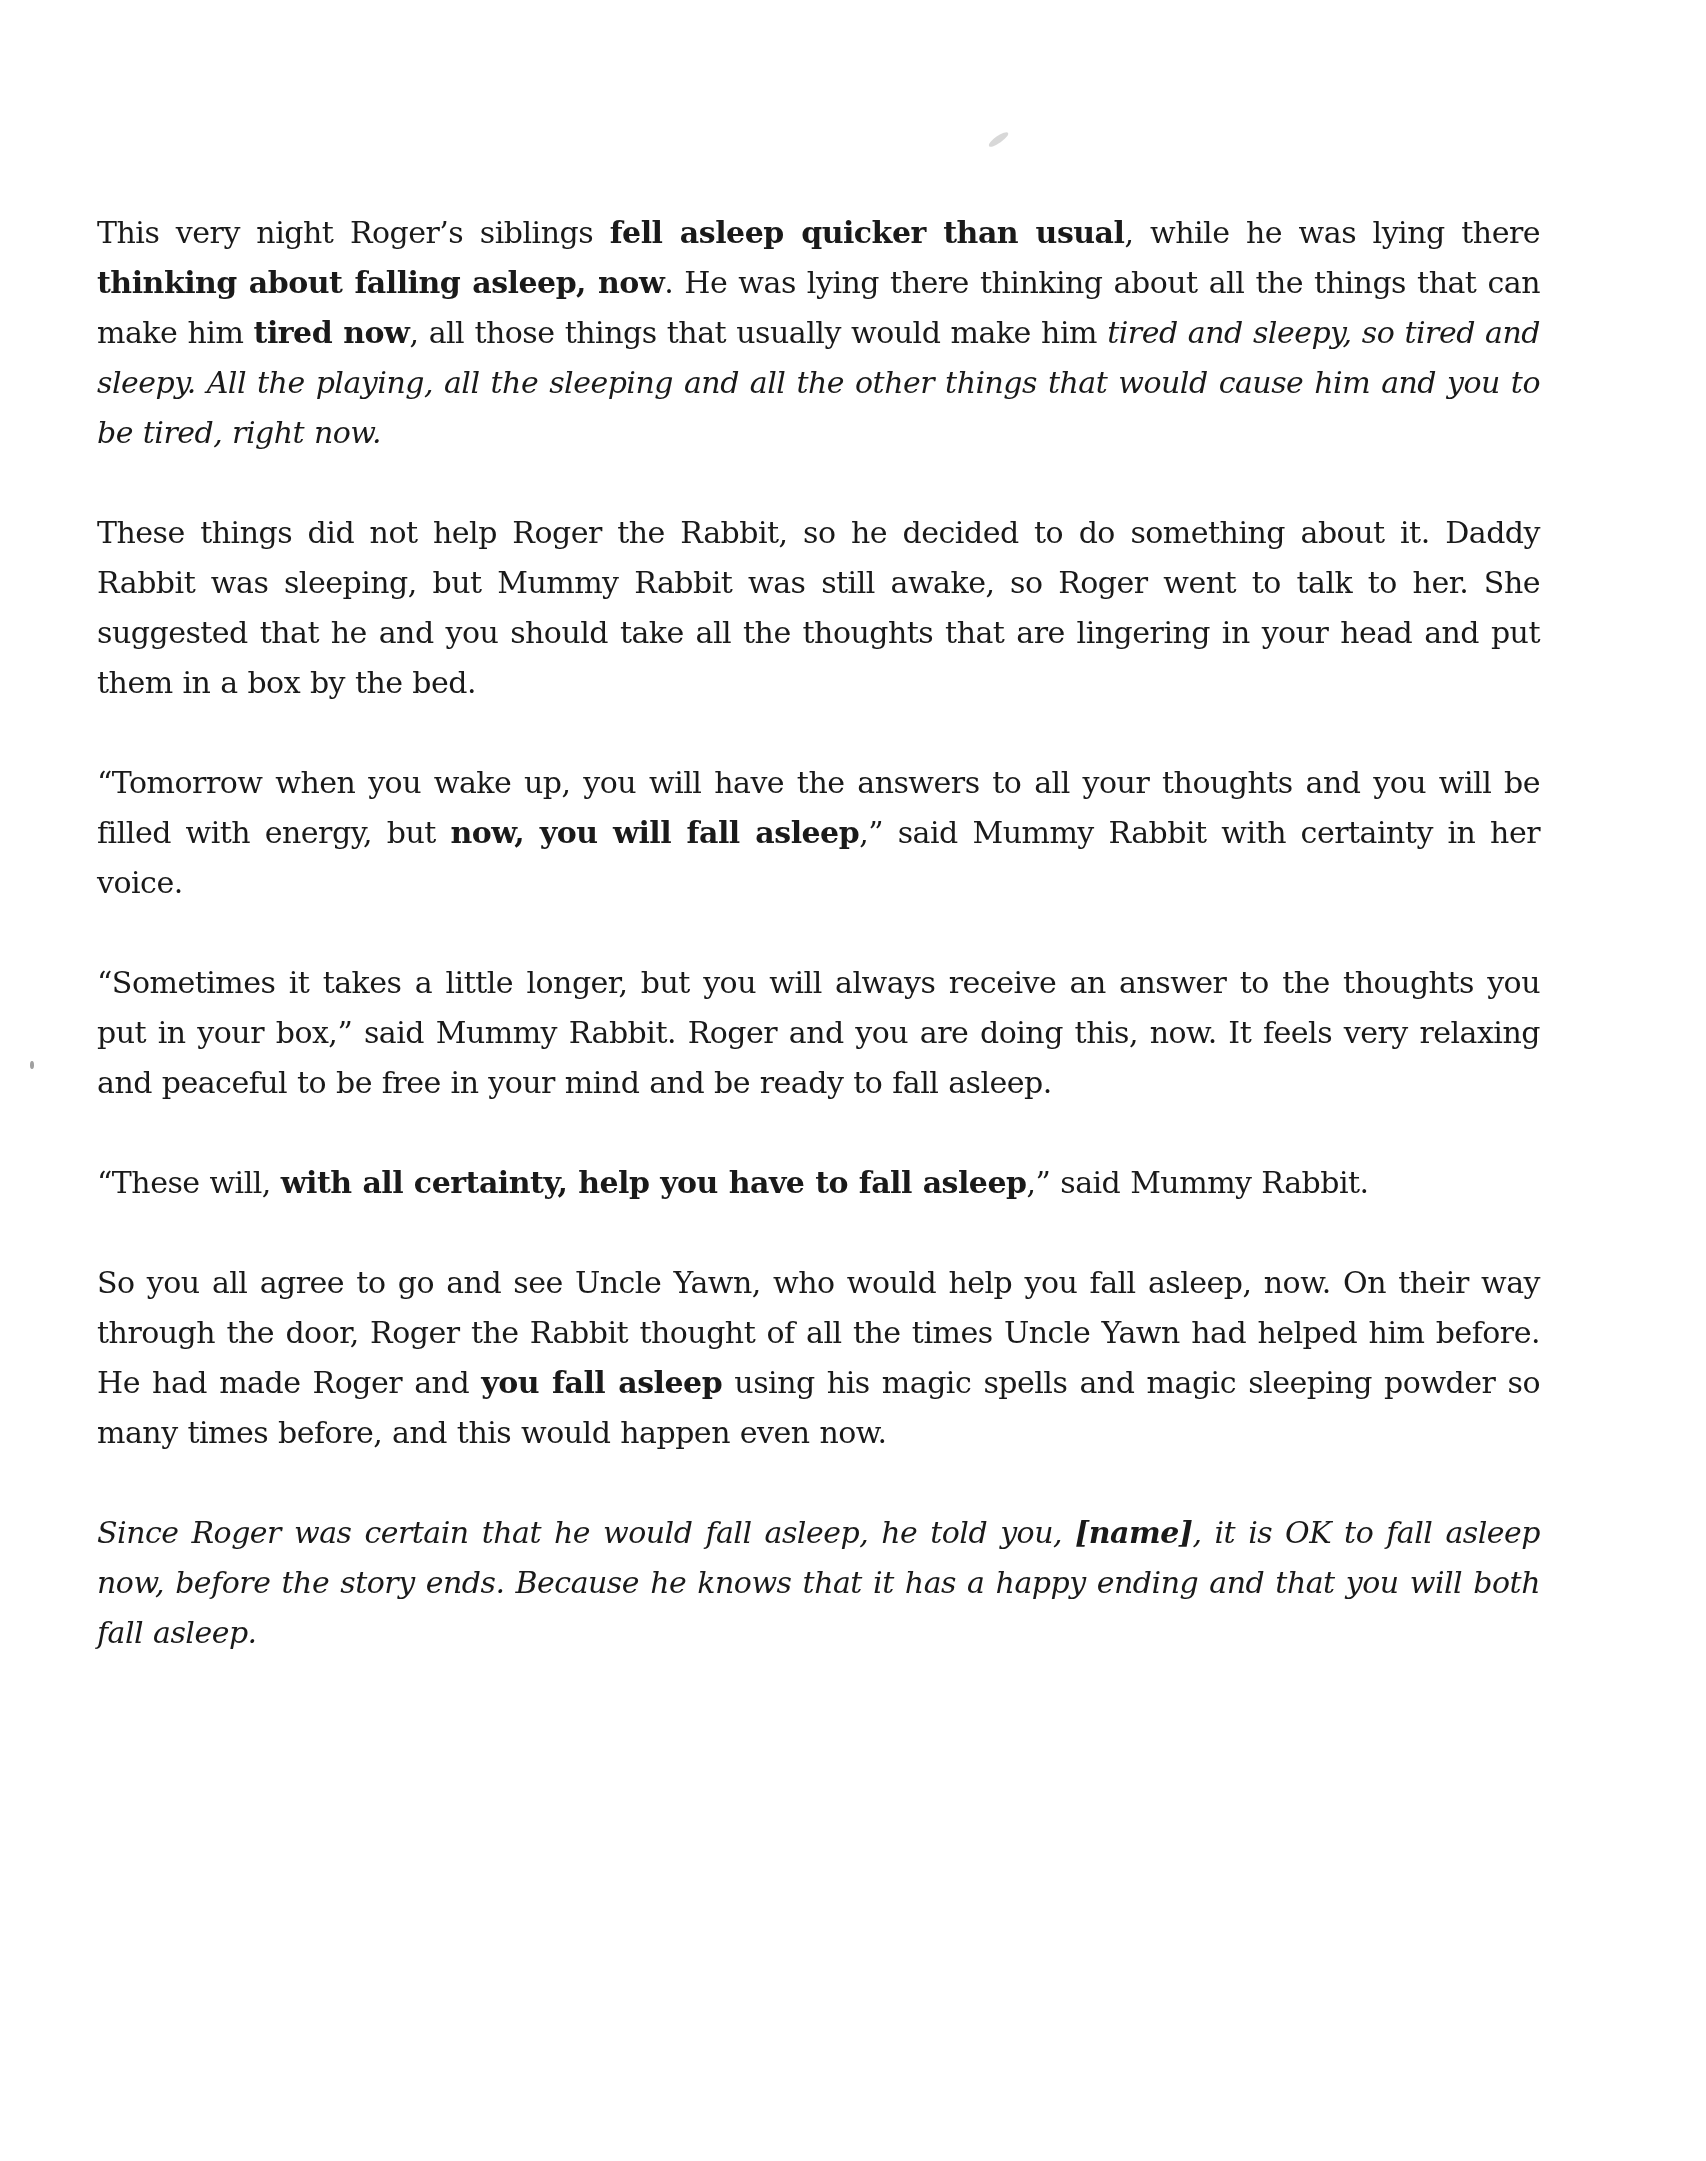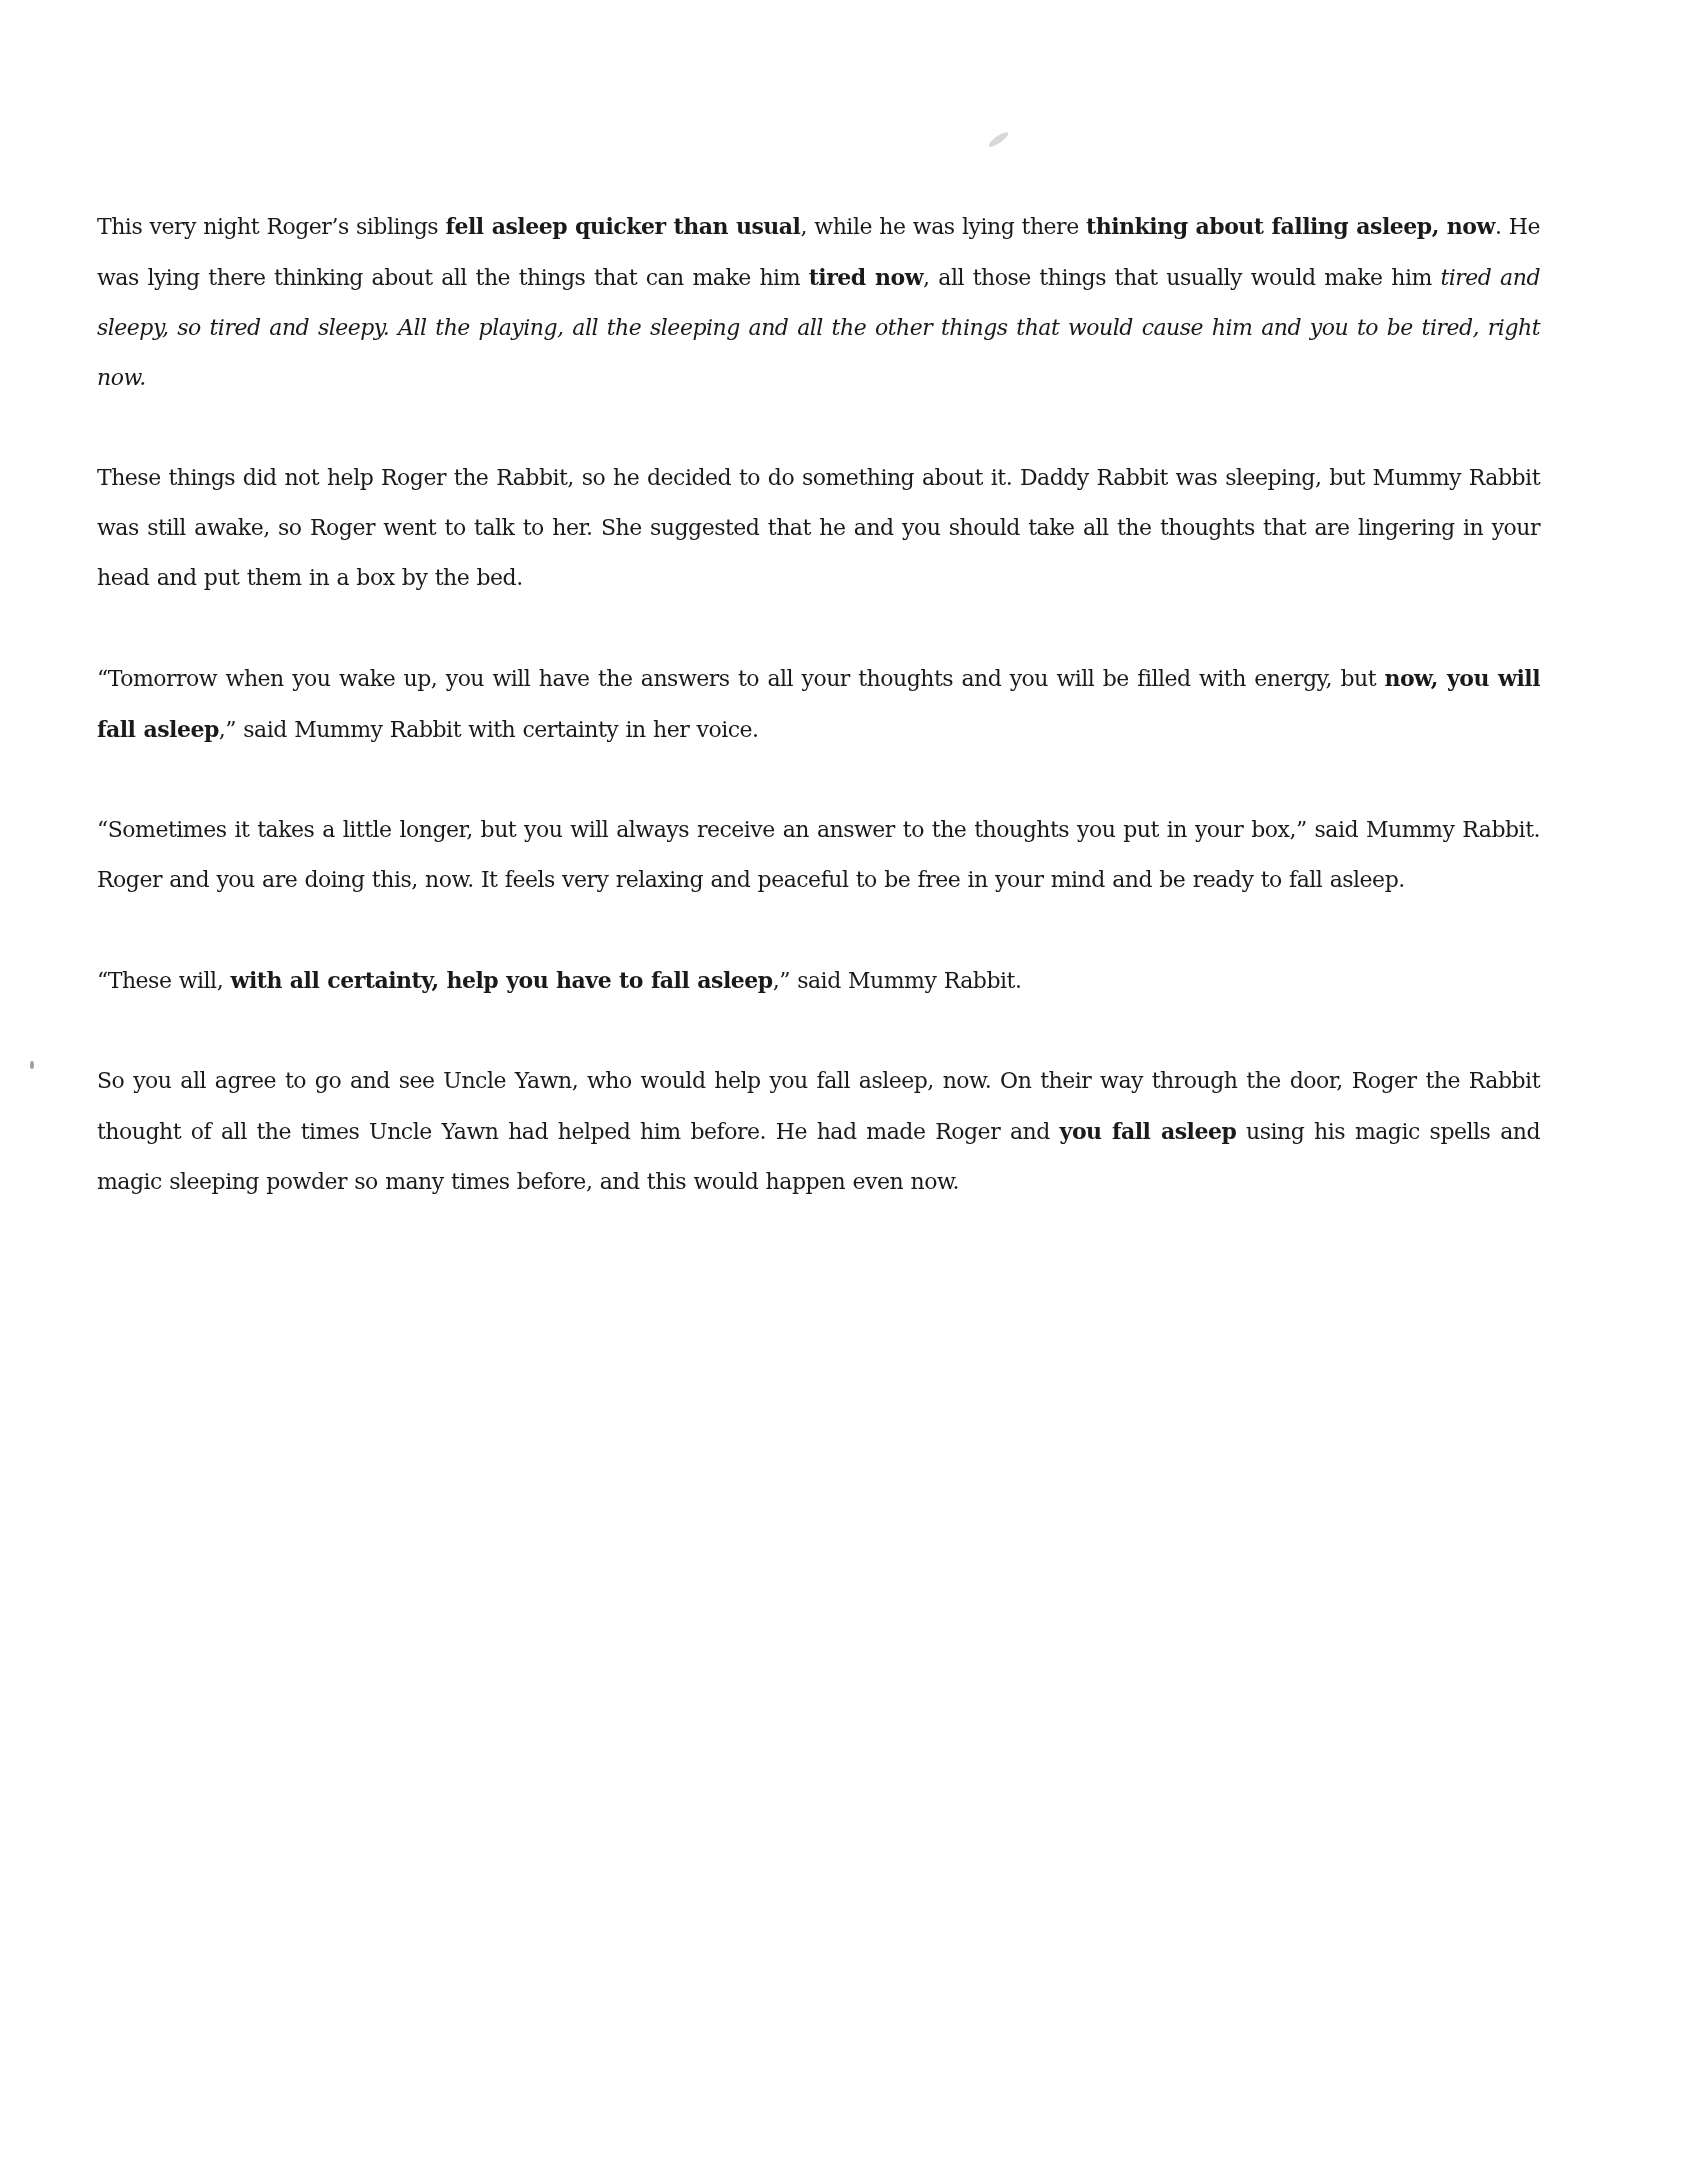--- a/index.html
+++ b/index.html
@@ -15,23 +15,23 @@
       font-family: "DejaVu Serif", serif;
       color: #1a1a1a;
     }
     .page {
       position: absolute;
       left: 97px;
       top: 196px;
       width: 1443px;
     }
     .para {
-      font-size: 22px;
+      font-size: 30px;
       line-height: 50px;
-      margin: 5px 0 50px 0;
+      margin: 12px 0 50px 0;
       text-align: justify;
       letter-spacing: -0.5px;
       word-spacing: 0.8px;
     }
     .para.italic { font-style: italic; }
     .seg.bold { font-weight: bold; }
     .seg.italic { font-style: italic; }
     .smudge {
       position: absolute;
       background: #c8c8c8;
@@ -53,14 +53,15 @@
 <div class="smudge top"></div>
 <div class="smudge left"></div>
 
 <div class="page">
   <p class="para"><span class="seg normal">This very night Roger’s siblings </span><span class="seg bold">fell asleep quicker than usual</span><span class="seg normal">, while he was lying there </span><span class="seg bold">thinking about falling asleep, now</span><span class="seg normal">. He was lying there thinking about all the things that can make him </span><span class="seg bold">tired now</span><span class="seg normal">, all those things that usually would make him </span><span class="seg italic">tired and sleepy, so tired and sleepy. All the playing, all the sleeping and all the other things that would cause him and you to be tired, right now.</span></p>
   <p class="para"><span class="seg normal">These things did not help Roger the Rabbit, so he decided to do something about it. Daddy Rabbit was sleeping, but Mummy Rabbit was still awake, so Roger went to talk to her. She suggested that he and you should take all the thoughts that are lingering in your head and put them in a box by the bed.</span></p>
   <p class="para"><span class="seg normal">“Tomorrow when you wake up, you will have the answers to all your thoughts and you will be filled with energy, but </span><span class="seg bold">now, you will fall asleep</span><span class="seg normal">,” said Mummy Rabbit with certainty in her voice.</span></p>
   <p class="para"><span class="seg normal">“Sometimes it takes a little longer, but you will always receive an answer to the thoughts you put in your box,” said Mummy Rabbit. Roger and you are doing this, now. It feels very relaxing and peaceful to be free in your mind and be ready to fall asleep.</span></p>
   <p class="para"><span class="seg normal">“These will, </span><span class="seg bold">with all certainty, help you have to fall asleep</span><span class="seg normal">,” said Mummy Rabbit.</span></p>
   <p class="para"><span class="seg normal">So you all agree to go and see Uncle Yawn, who would help you fall asleep, now. On their way through the door, Roger the Rabbit thought of all the times Uncle Yawn had helped him before. He had made Roger and </span><span class="seg bold">you fall asleep</span><span class="seg normal"> using his magic spells and magic sleeping powder so many times before, and this would happen even now.</span></p>
+  <p class="para italic"><span class="seg normal">Since Roger was certain that he would fall asleep, he told you, </span><span class="seg bold">[name]</span><span class="seg normal">, it is OK to fall asleep now, before the story ends. Because he knows that it has a happy ending and that you will both fall asleep.</span></p>
 </div>
 
 
 </body></html>

